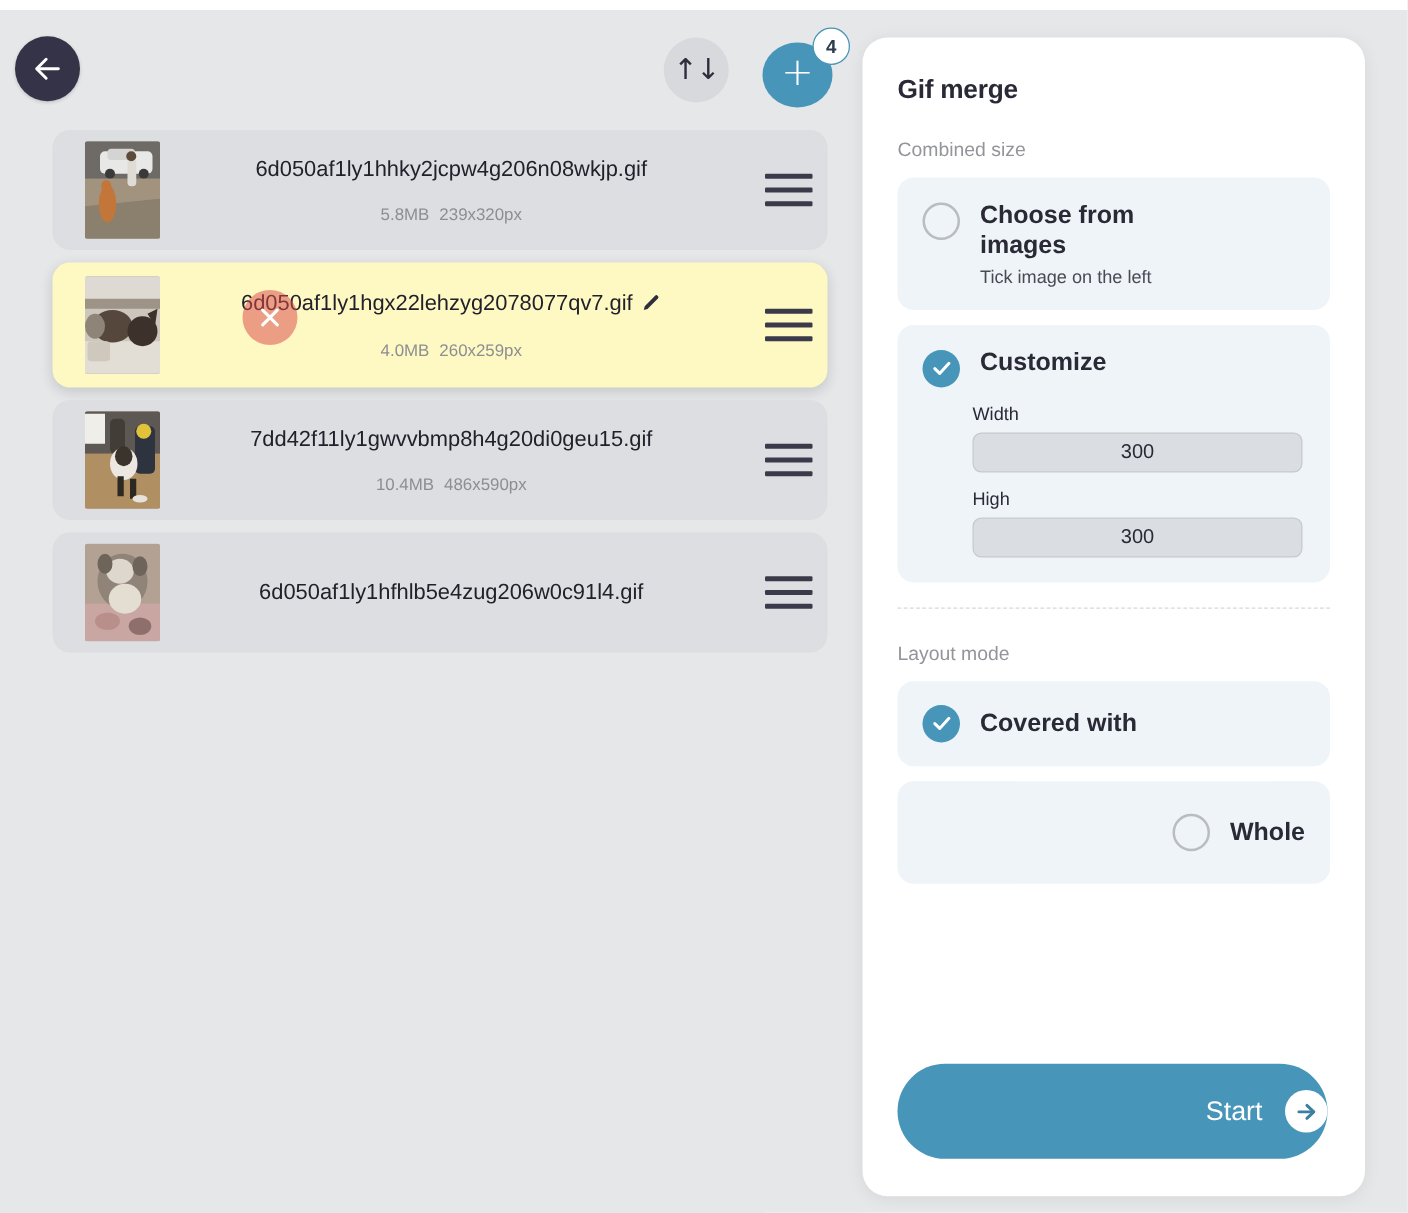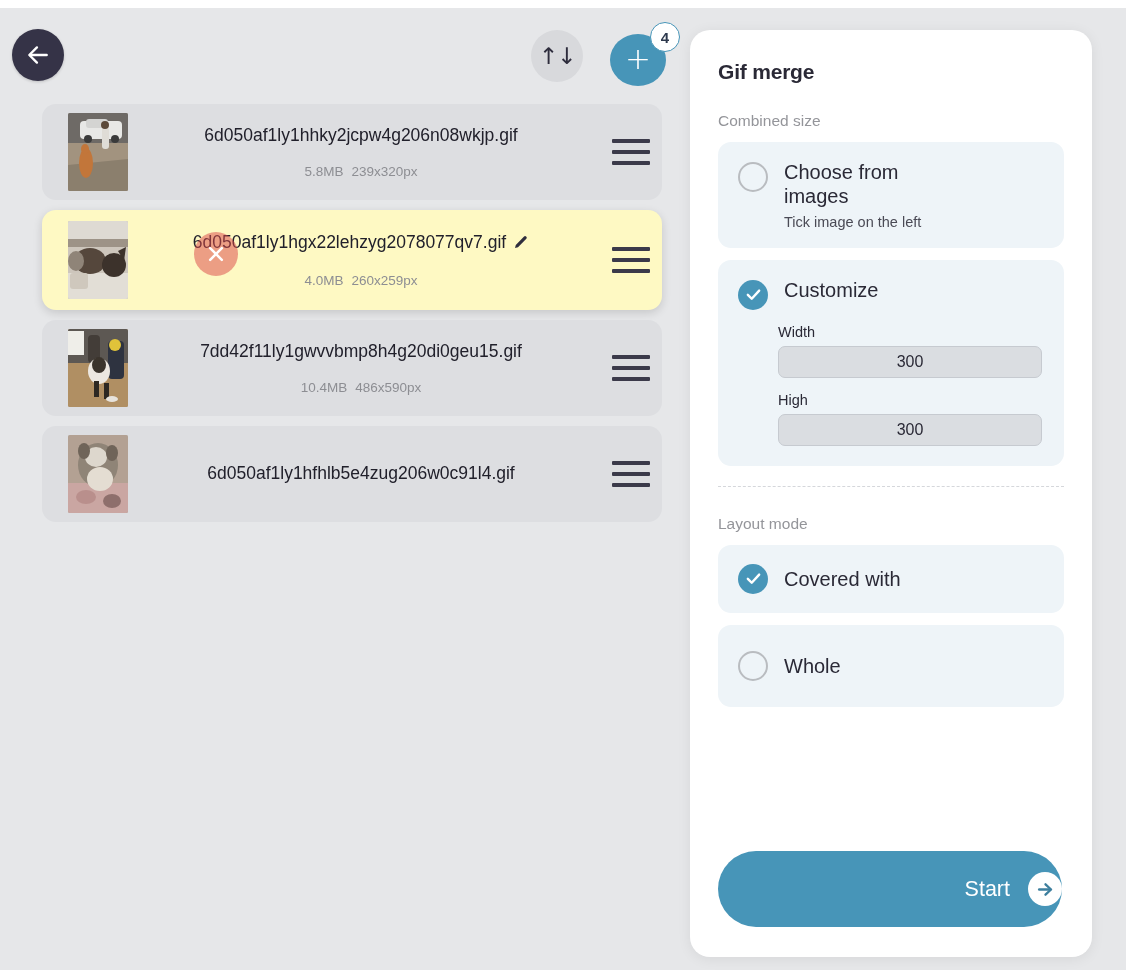--- a/index.html
+++ b/index.html
@@ -272,21 +272,21 @@
     border: none;
     background: #4795b8;
     display: flex;
     align-items: center;
     justify-content: center;
   }
 
   .opt-body { flex: 1 1 auto; min-width: 0; }
   .opt-title {
     font-size: 20px;
-    font-weight: normal;
+    font-weight: bold;
     color: #2a2936;
     line-height: 1.22;
   }
   .opt-title.narrow { max-width: 180px; }
   .opt-sub {
     margin-top: 5px;
     font-size: 14.5px;
     color: #4a4a55;
   }
 
@@ -530,21 +530,21 @@
 
     <div class="opt-card compact">
       <div class="radio checked" style="margin-top:0;">
         <svg width="17" height="17" viewBox="0 0 24 24" fill="none" stroke="#ffffff" stroke-width="3.4" stroke-linecap="round" stroke-linejoin="round">
           <polyline points="4,12.5 9.5,18 20,6.5"></polyline>
         </svg>
       </div>
       <div class="opt-title">Covered with</div>
     </div>
 
-    <div class="opt-card compact" style="min-height:82px;">
+    <div class="opt-card compact" style="min-height:82px;justify-content:flex-end;">
       <div class="radio" style="margin-top:0;"></div>
       <div class="opt-title">Whole</div>
     </div>
 
     <button class="start-button">
       <span class="start-label">Start</span>
       <span class="start-arrow">
         <svg width="19" height="19" viewBox="0 0 24 24" fill="none" stroke="#3d7f9e" stroke-width="3" stroke-linecap="round" stroke-linejoin="round">
           <line x1="4" y1="12" x2="18" y2="12"></line>
           <polyline points="12,5.5 19,12 12,18.5"></polyline>

